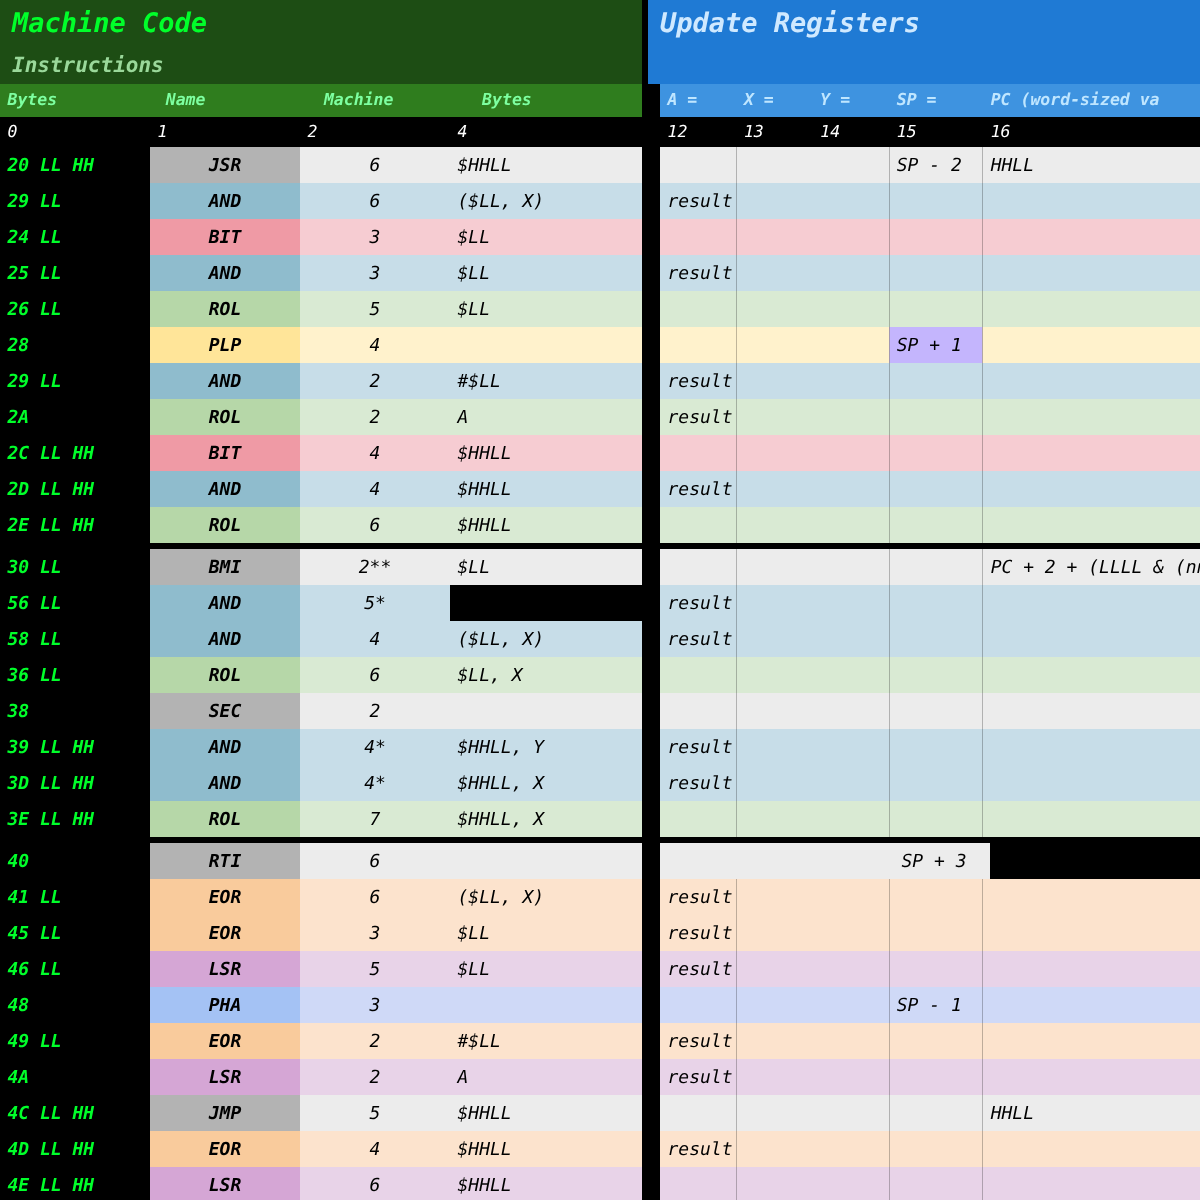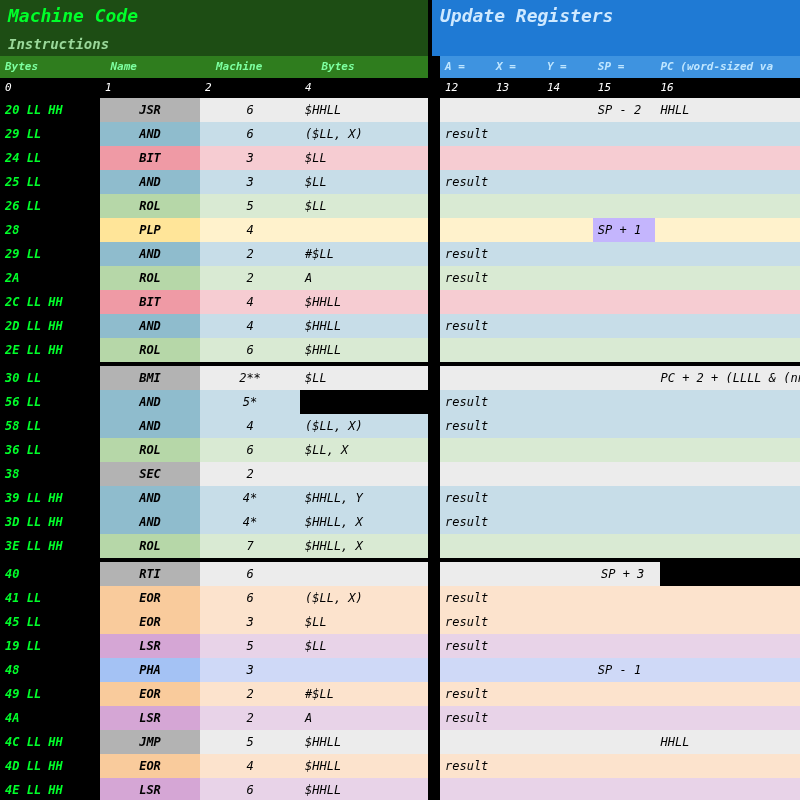--- a/index.html
+++ b/index.html
@@ -205,21 +205,21 @@
           <div class="cell c-cycles" style="background: rgb(252, 227, 205);">6</div>
           <div class="cell c-args" style="background: rgb(252, 227, 205);">($LL, X)</div>
         </div>
         <div class="row">
           <div class="cell c-bytes">45 LL</div>
           <div class="cell c-name" style="background: rgb(249, 203, 156);">EOR</div>
           <div class="cell c-cycles" style="background: rgb(252, 227, 205);">3</div>
           <div class="cell c-args" style="background: rgb(252, 227, 205);">$LL</div>
         </div>
         <div class="row">
-          <div class="cell c-bytes">19 LL</div>
+          <div class="cell c-bytes">46 LL</div>
           <div class="cell c-name" style="background: rgb(213, 166, 213);">LSR</div>
           <div class="cell c-cycles" style="background: rgb(232, 211, 232);">5</div>
           <div class="cell c-args" style="background: rgb(232, 211, 232);">$LL</div>
         </div>
         <div class="row">
           <div class="cell c-bytes">48</div>
           <div class="cell c-name" style="background: rgb(164, 194, 244);">PHA</div>
           <div class="cell c-cycles" style="background: rgb(207, 217, 247);">3</div>
           <div class="cell c-args" style="background: rgb(207, 217, 247);"></div>
         </div>

